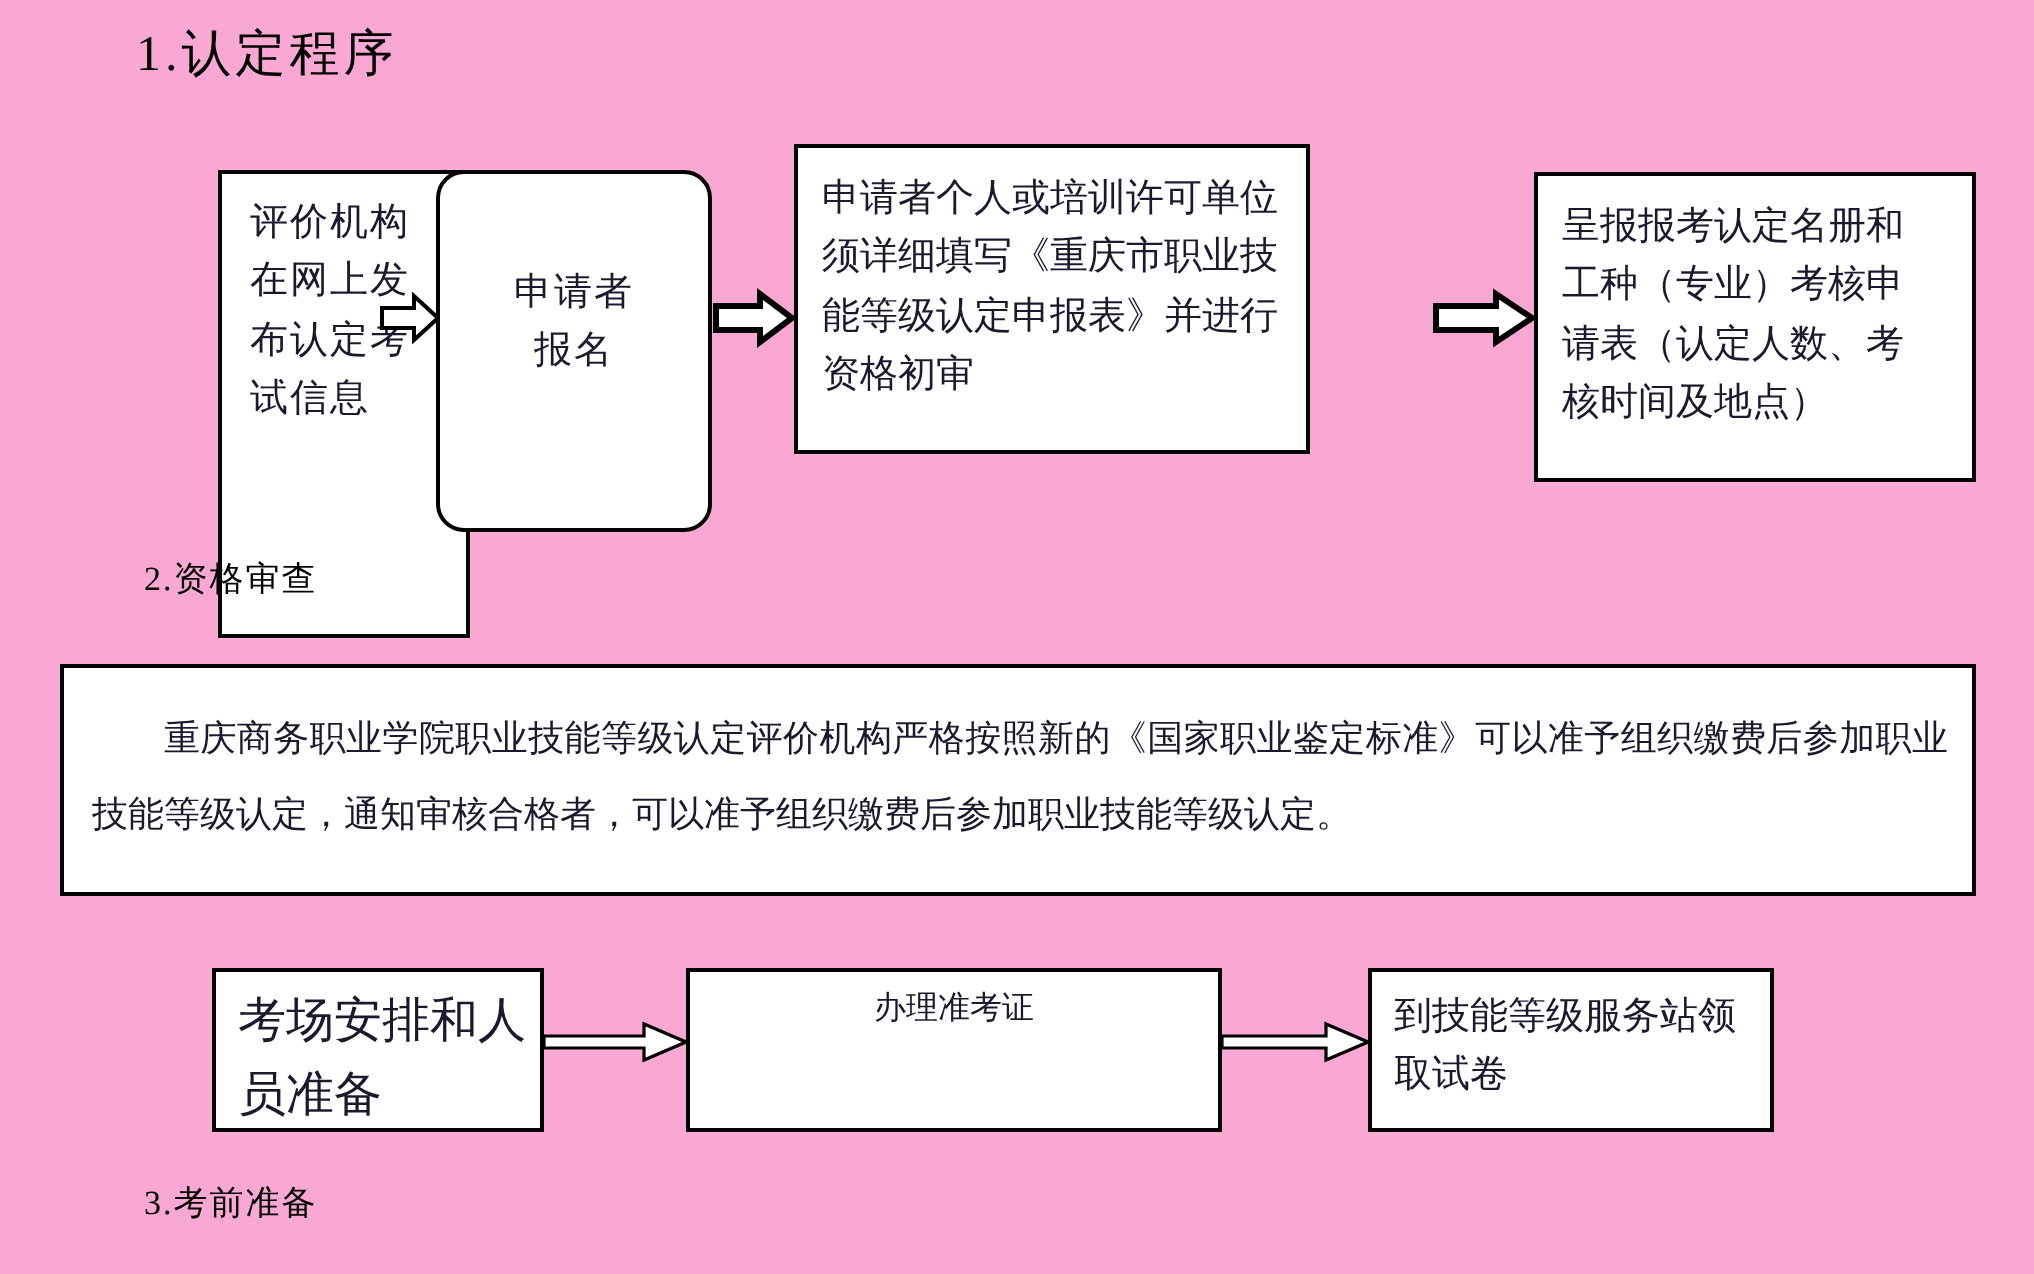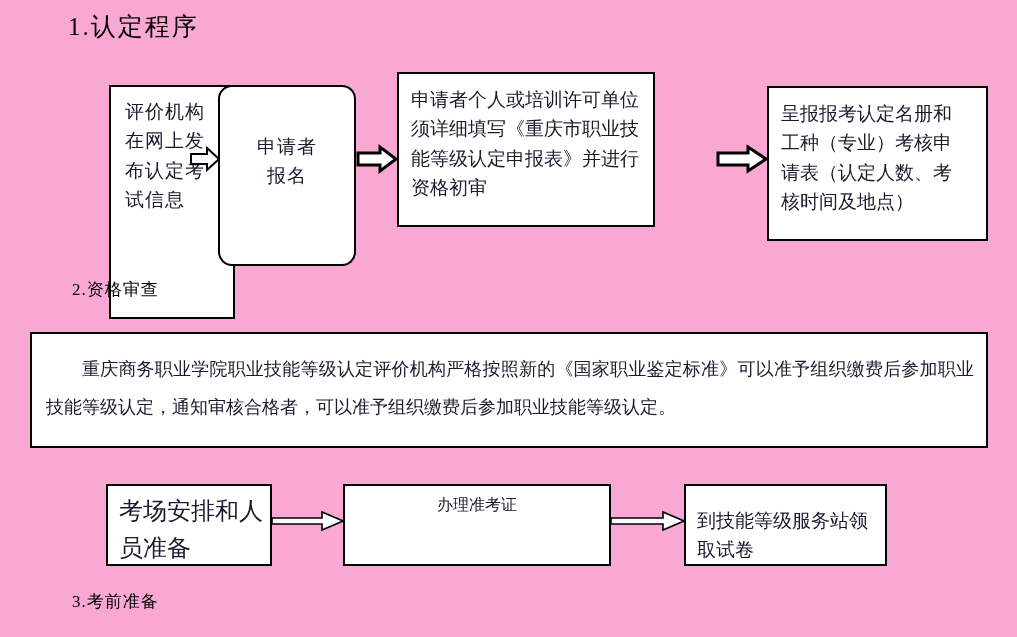--- a/index.html
+++ b/index.html
@@ -115,21 +115,21 @@
   }
   #box-6 {
     left: 343px; top: 484px; width: 268px; height: 82px;
     font-size: 16px;
     padding: 7px 0 0 0;
     text-align: center;
   }
   #box-7 {
     left: 684px; top: 484px; width: 203px; height: 82px;
     font-size: 19px;
-    padding: 20px 0 0 11px;
+    padding: 8px 0 0 11px;
   }
 
   
   .arrow {
     position: absolute;
   }
   .arrow svg { display: block; }
 
   
   #arrow-1 { left: 190px; top: 146px; width: 30px; height: 26px; }

